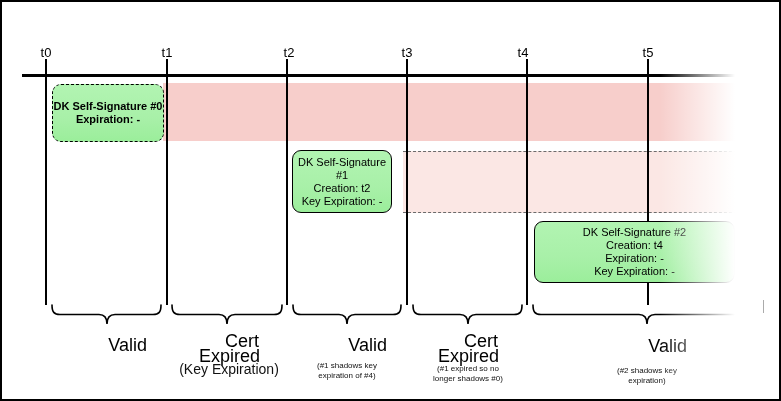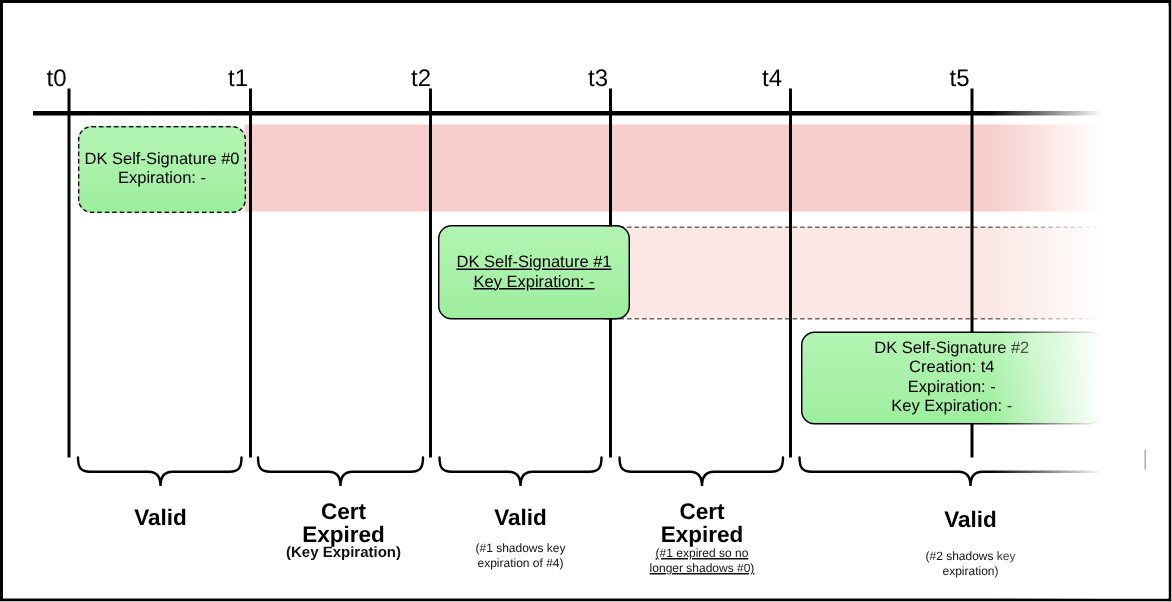--- a/index.html
+++ b/index.html
@@ -3,53 +3,53 @@
 <meta charset="utf-8">
 <style>
   html,body{margin:0;padding:0;background:#fff;}
   #stage{
     position:relative;width:781px;height:401px;background:#fff;
     border:2px solid #000;box-sizing:border-box;overflow:hidden;
     font-family:"Liberation Sans",sans-serif;color:#000;
   }
   .abs{position:absolute;}
   .tick-label{
-    position:absolute;top:44px;width:30px;
-    font-size:16px;line-height:14px;
+    position:absolute;top:44px;width:30px;text-align:center;
+    font-size:13px;line-height:14px;
   }
   .band{position:absolute;box-sizing:border-box;}
   #band-expired{left:161px;top:81px;width:574px;height:58px;background:var(--expired-band,#f7cecb);}
   #band-shadow{
     left:401px;top:149px;width:334px;height:62px;
     background:var(--shadow-band,#fbe7e4);
     border-top:1px dashed #6b6b6b;border-bottom:1px dashed #6b6b6b;
   }
   .sig-box{
     position:absolute;box-sizing:border-box;border-radius:9px;
     background:linear-gradient(180deg,#b2f4b2 0%,var(--signature-green,#a8f0a8) 60%,#9bee9b 100%);
     border:1.5px solid #000;
     font-size:11px;line-height:13px;text-align:center;
     display:flex;flex-direction:column;justify-content:center;
   }
-  #sig-0{left:50px;top:82px;width:112px;height:58px;border-style:dashed;}
-  #sig-1{left:290px;top:148px;width:128px;height:63px;text-decoration:underline;}
+  #sig-0{left:50px;top:82px;width:112px;height:58px;border-style:dashed;font-weight:bold;}
+  #sig-1{left:290px;top:148px;width:100px;height:63px;}
   #sig-2{left:532px;top:219px;width:201px;height:62px;}
   .period-label{
-    position:absolute;text-align:center;font-size:15px;line-height:15px;font-weight:bold;
+    position:absolute;text-align:right;font-size:18px;line-height:15px;
   }
   .period-sub{
     position:absolute;text-align:center;font-size:8px;line-height:10px;color:#111;
   }
   #p1-label{left:65px;top:336px;width:80px;}
   #p2-label{left:197px;top:332px;width:60px;}
-  #p2-sub{left:167px;top:362px;width:120px;font-size:10px;font-weight:bold;}
+  #p2-sub{left:167px;top:362px;width:120px;font-size:14px;}
   #p3-label{left:305px;top:336px;width:80px;}
   #p3-sub{left:308px;top:359px;width:74px;}
   #p4-label{left:436px;top:332px;width:60px;}
-  #p4-sub{left:431px;top:362px;width:70px;text-decoration:underline;}
+  #p4-sub{left:431px;top:362px;width:70px;}
   #p5-label{left:605px;top:337px;width:80px;}
   #p5-sub{left:598px;top:364px;width:94px;}
   #fade-overlay{
     left:658px;top:2px;width:121px;height:397px;pointer-events:none;
     background:linear-gradient(to right, rgba(255,255,255,0) 0%, #ffffff 62%, #ffffff 100%);
   }
   #faint-tick{left:761px;top:298px;width:1px;height:13px;background:#ababab;}
   svg{position:absolute;left:0;top:0;}
 </style>
 </head>
@@ -84,20 +84,21 @@
   <div class="tick-label" style="left:390px">t3</div>
   <div class="tick-label" style="left:506px">t4</div>
   <div class="tick-label" style="left:631px">t5</div>
 
   <div class="sig-box" id="sig-0">
     <div>DK Self-Signature #0</div>
     <div>Expiration: -</div>
   </div>
   <div class="sig-box" id="sig-1">
     <div>DK Self-Signature #1</div>
+    <div>Creation: t2</div>
     <div>Key Expiration: -</div>
   </div>
   <div class="sig-box" id="sig-2">
     <div>DK Self-Signature #2</div>
     <div>Creation: t4</div>
     <div>Expiration: -</div>
     <div>Key Expiration: -</div>
   </div>
 
   <div class="period-label" id="p1-label">Valid</div>

